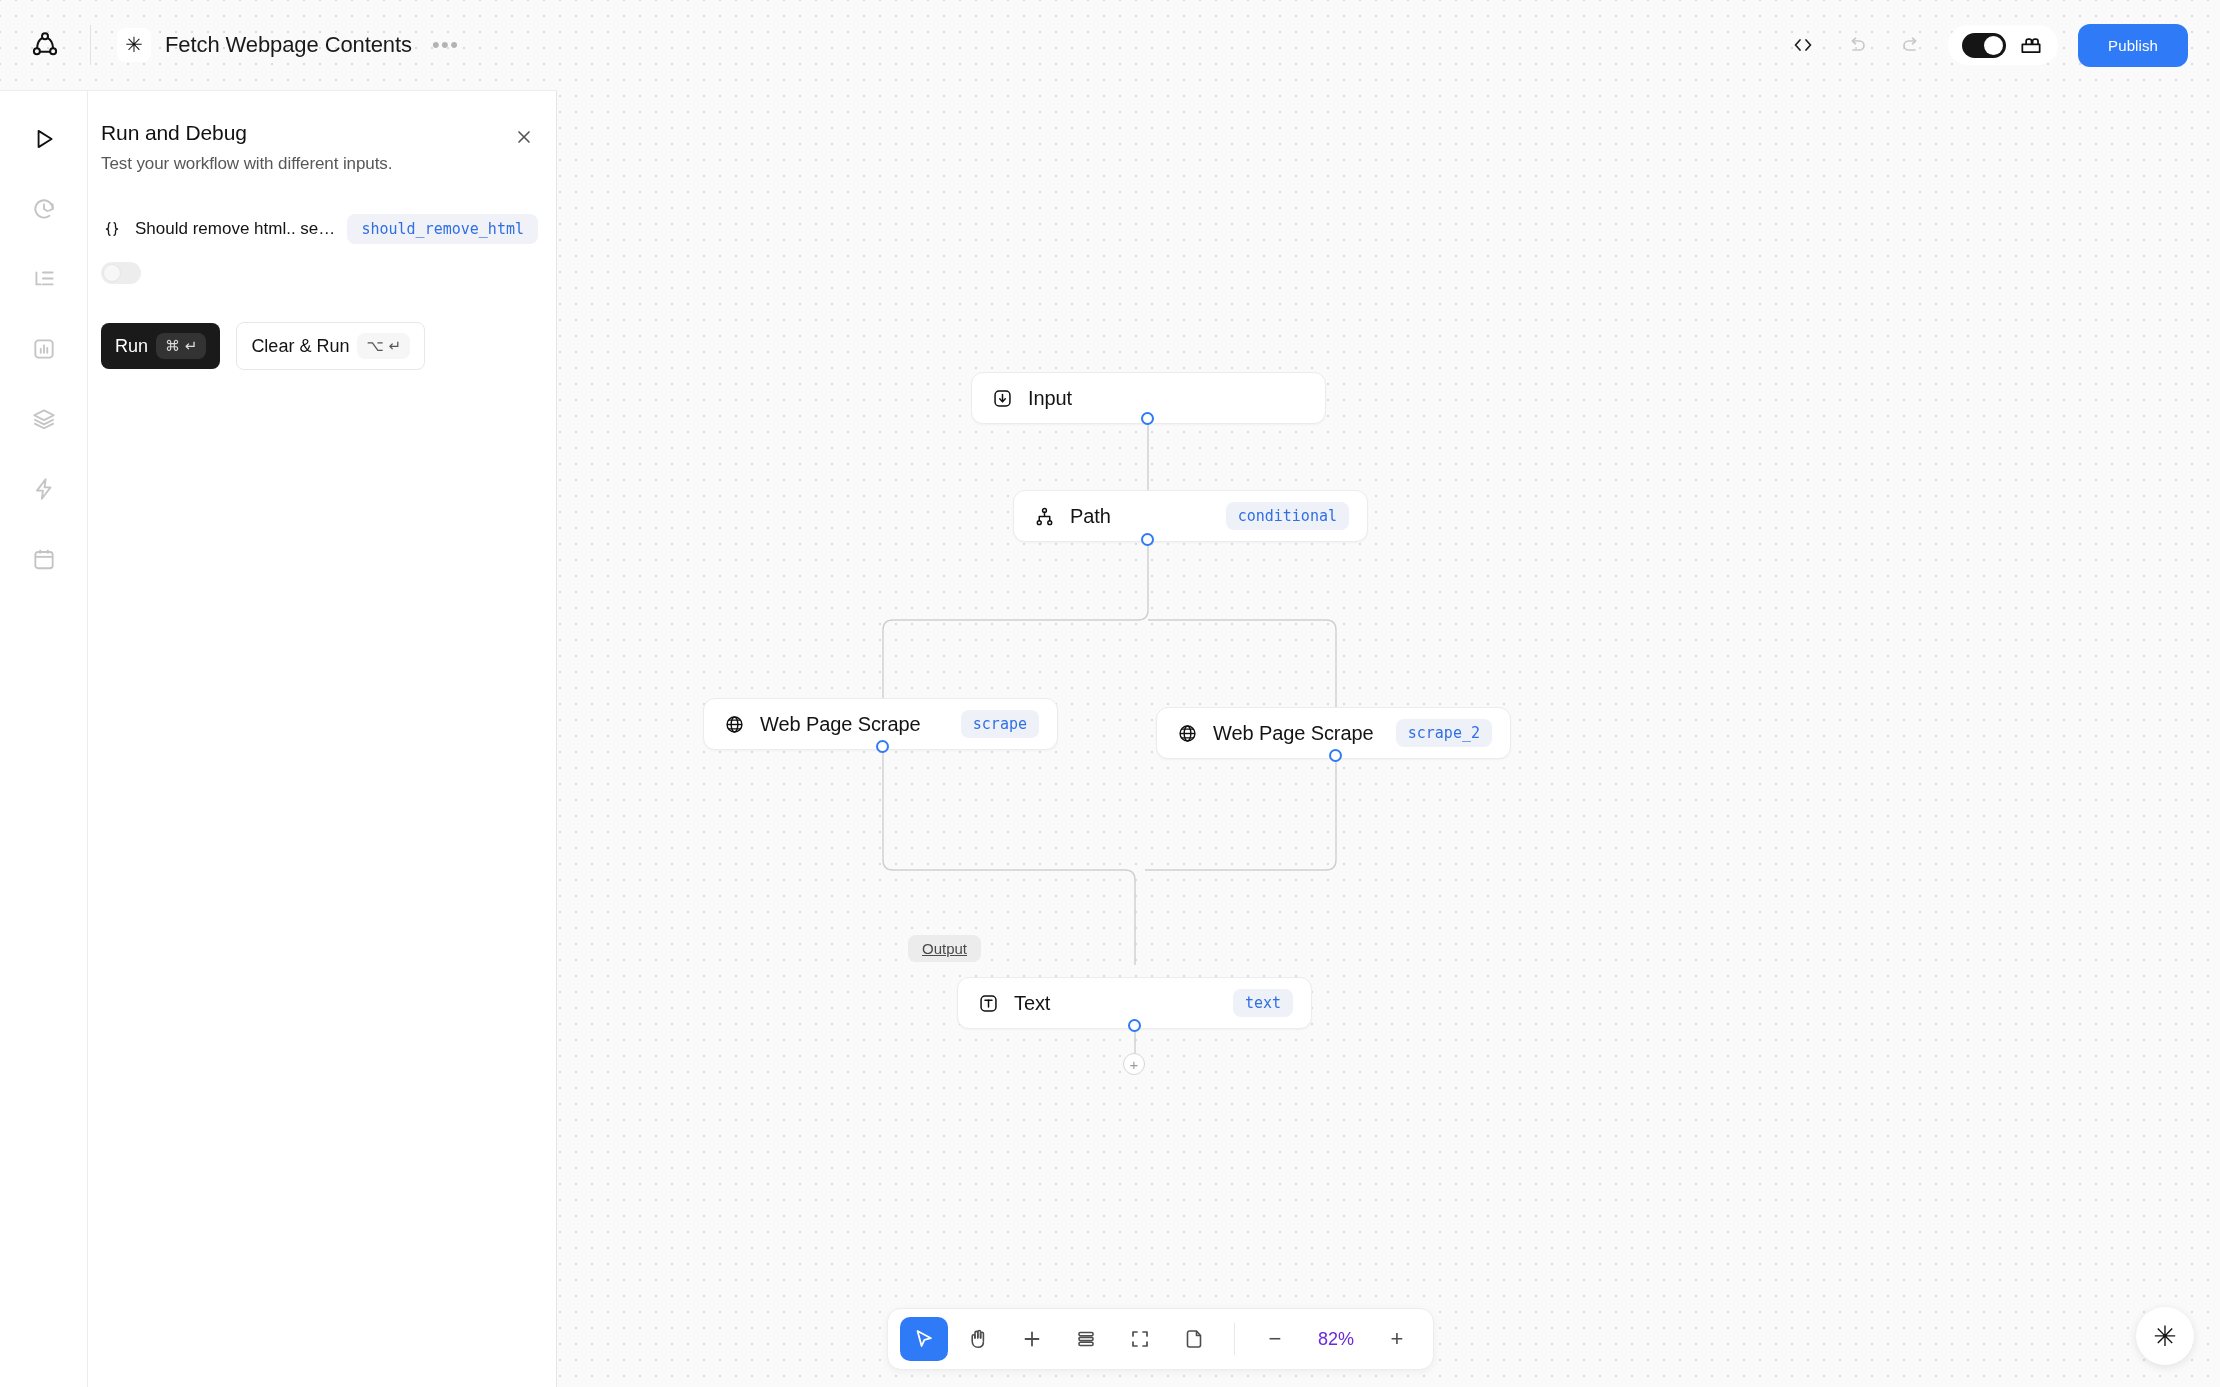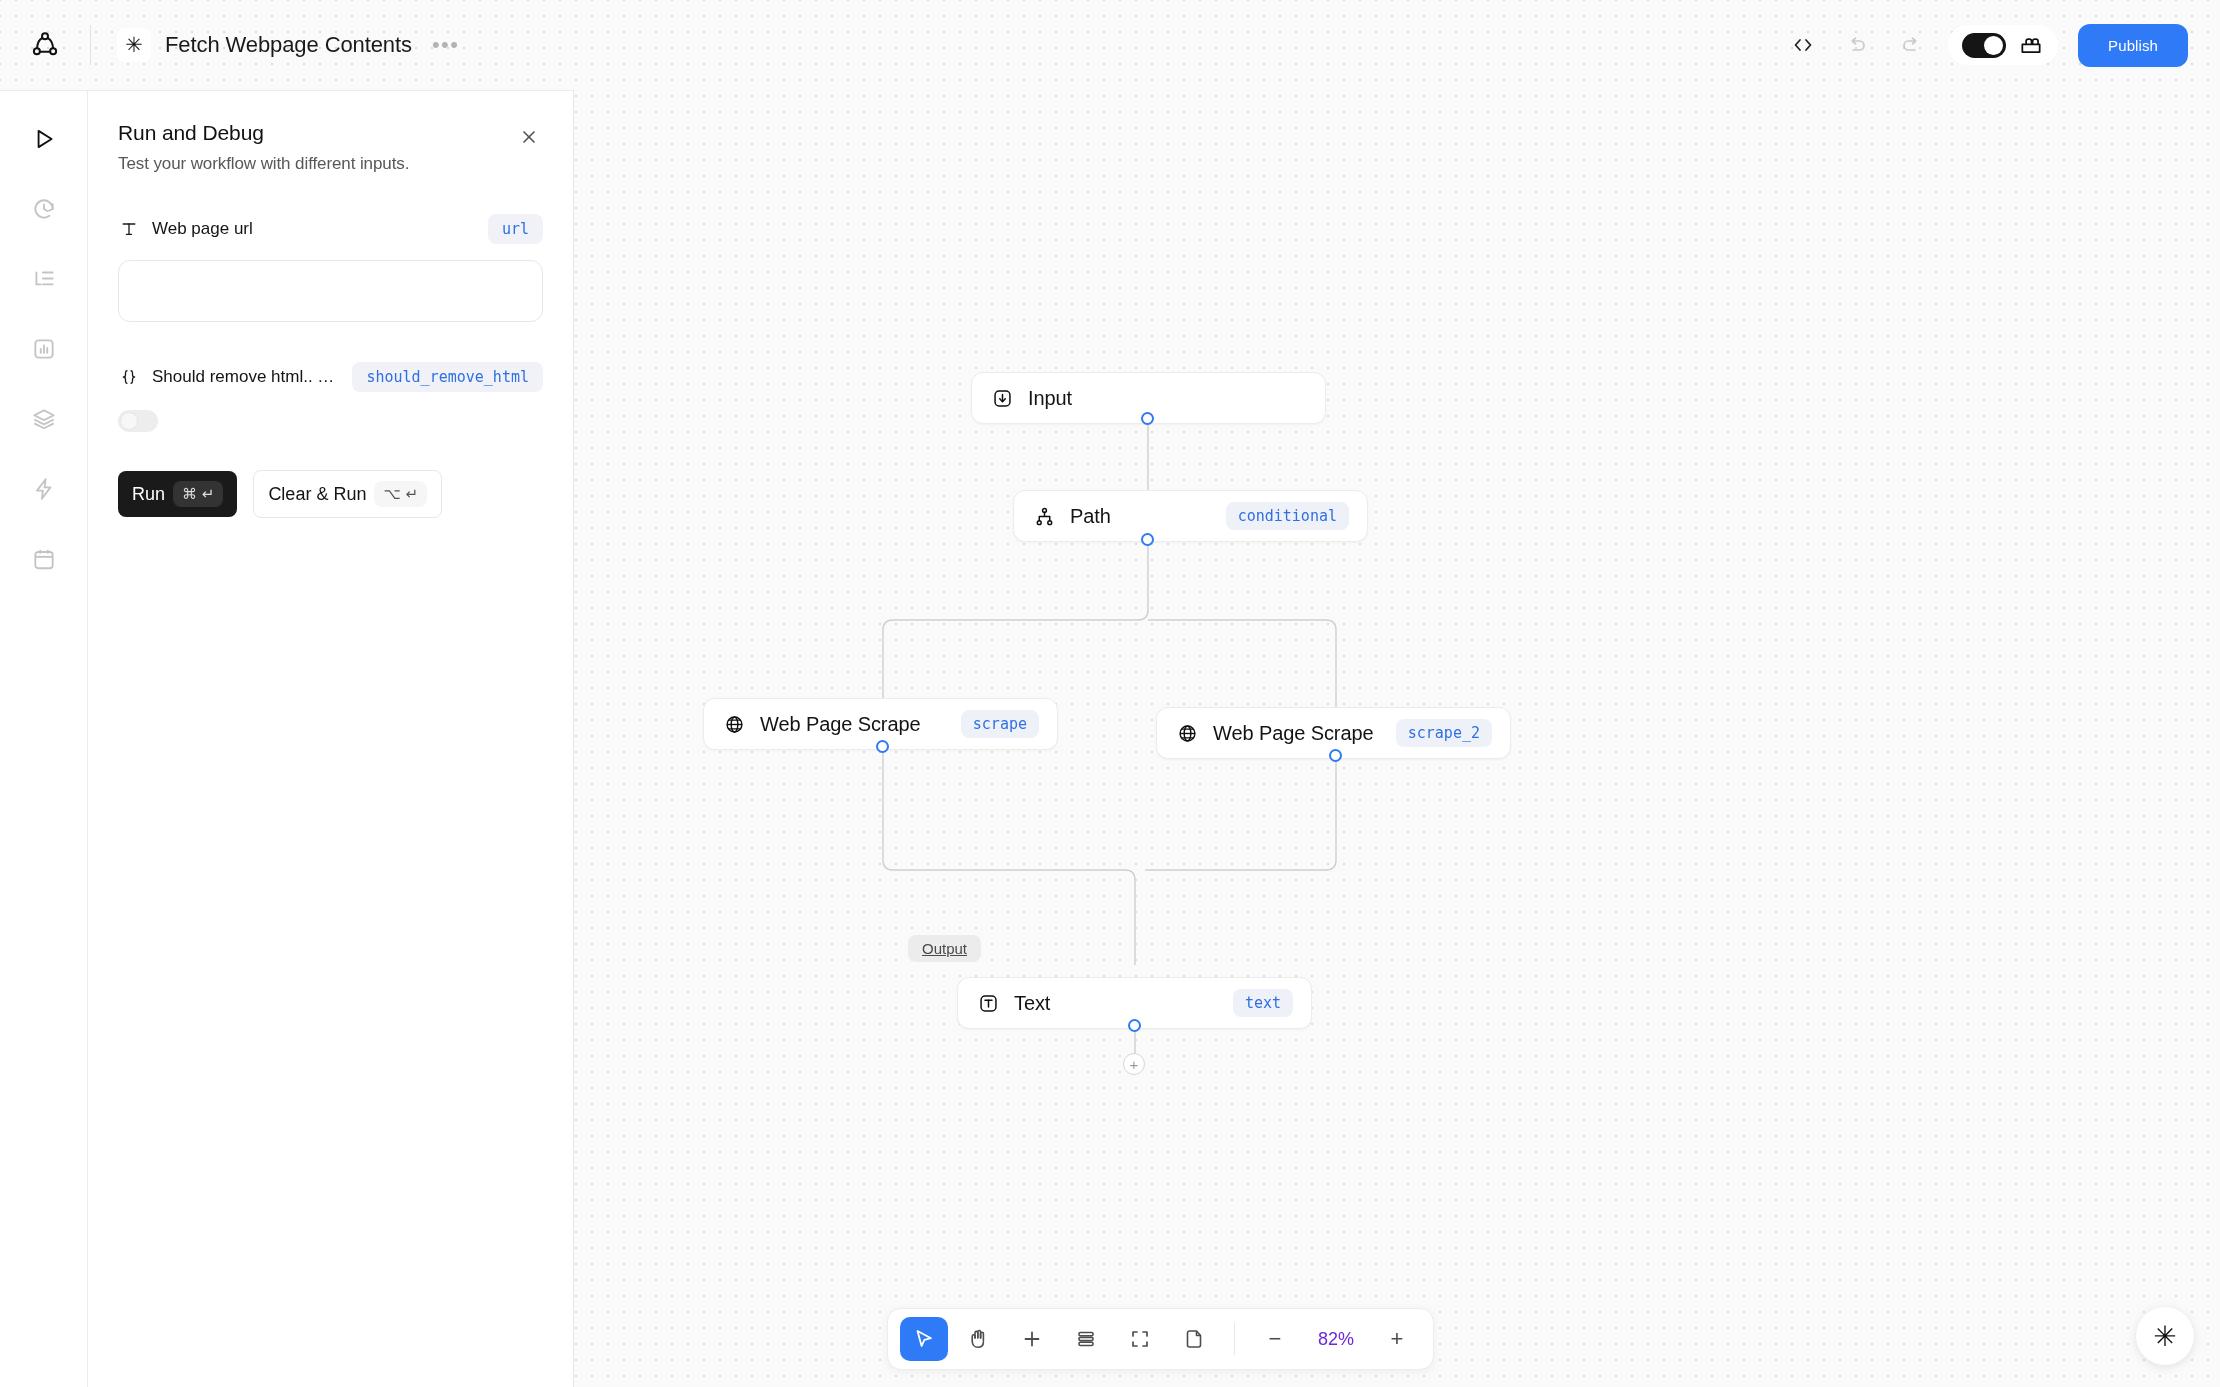--- a/index.html
+++ b/index.html
@@ -142,26 +142,26 @@
     display: flex; align-items: center; justify-content: center;
     cursor: pointer;
     color: #c4c4c4;
     border-radius: 9px;
   }
   .rail-item.active { color: #111111; }
 
   
   .panel {
     position: absolute;
-    left: 88px; top: 90px;
+    left: 71px; top: 90px;
     width: 486px; height: 1297px;
     background: #ffffff;
     border-right: 1px solid #e6e6e6;
     border-top: 1px solid #ececec;
-    padding: 30px 30px 0 30px;
+    padding: 30px 18px 0 30px;
     z-index: 29;
   }
   .panel-head {
     display: flex;
     align-items: flex-start;
     justify-content: space-between;
   }
   .panel-title {
     font-size: 21px;
     color: #111111;
@@ -511,34 +511,20 @@
         <div class="panel-sub">Test your workflow with different inputs.</div>
       </div>
       <div class="panel-close">
         <svg width="20" height="20" viewBox="0 0 24 24" fill="none" stroke="currentColor" stroke-width="2" stroke-linecap="round">
           <line x1="6" y1="6" x2="18" y2="18"></line>
           <line x1="18" y1="6" x2="6" y2="18"></line>
         </svg>
       </div>
     </div>
 
-    <div class="field">
-      <div class="field-row">
-        <span class="field-icon">
-          <svg width="20" height="20" viewBox="0 0 24 24" fill="none" stroke="currentColor" stroke-width="1.6" stroke-linecap="round">
-            <line x1="5" y1="6" x2="19" y2="6"></line>
-            <line x1="12" y1="6" x2="12" y2="18.5"></line>
-            <line x1="9" y1="18.5" x2="15" y2="18.5"></line>
-          </svg>
-        </span>
-        <span class="field-label">Web page url</span>
-        <span class="code-pill">url</span>
-      </div>
-      <input class="text-input" type="text" placeholder="" style="">
-    </div>
 
     <div class="field">
       <div class="field-row">
         <span class="field-icon">
           <svg width="20" height="20" viewBox="0 0 24 24" fill="none" stroke="currentColor" stroke-width="1.6" stroke-linecap="round" stroke-linejoin="round">
             <path d="M9.5 4.5 C7.5 4.5 7.8 8 7.8 9.3 C7.8 11 6.3 12 5.3 12 C6.3 12 7.8 13 7.8 14.7 C7.8 16 7.5 19.5 9.5 19.5"></path>
             <path d="M14.5 4.5 C16.5 4.5 16.2 8 16.2 9.3 C16.2 11 17.7 12 18.7 12 C17.7 12 16.2 13 16.2 14.7 C16.2 16 16.5 19.5 14.5 19.5"></path>
           </svg>
         </span>
         <span class="field-label">Should remove html.. set…</span>

